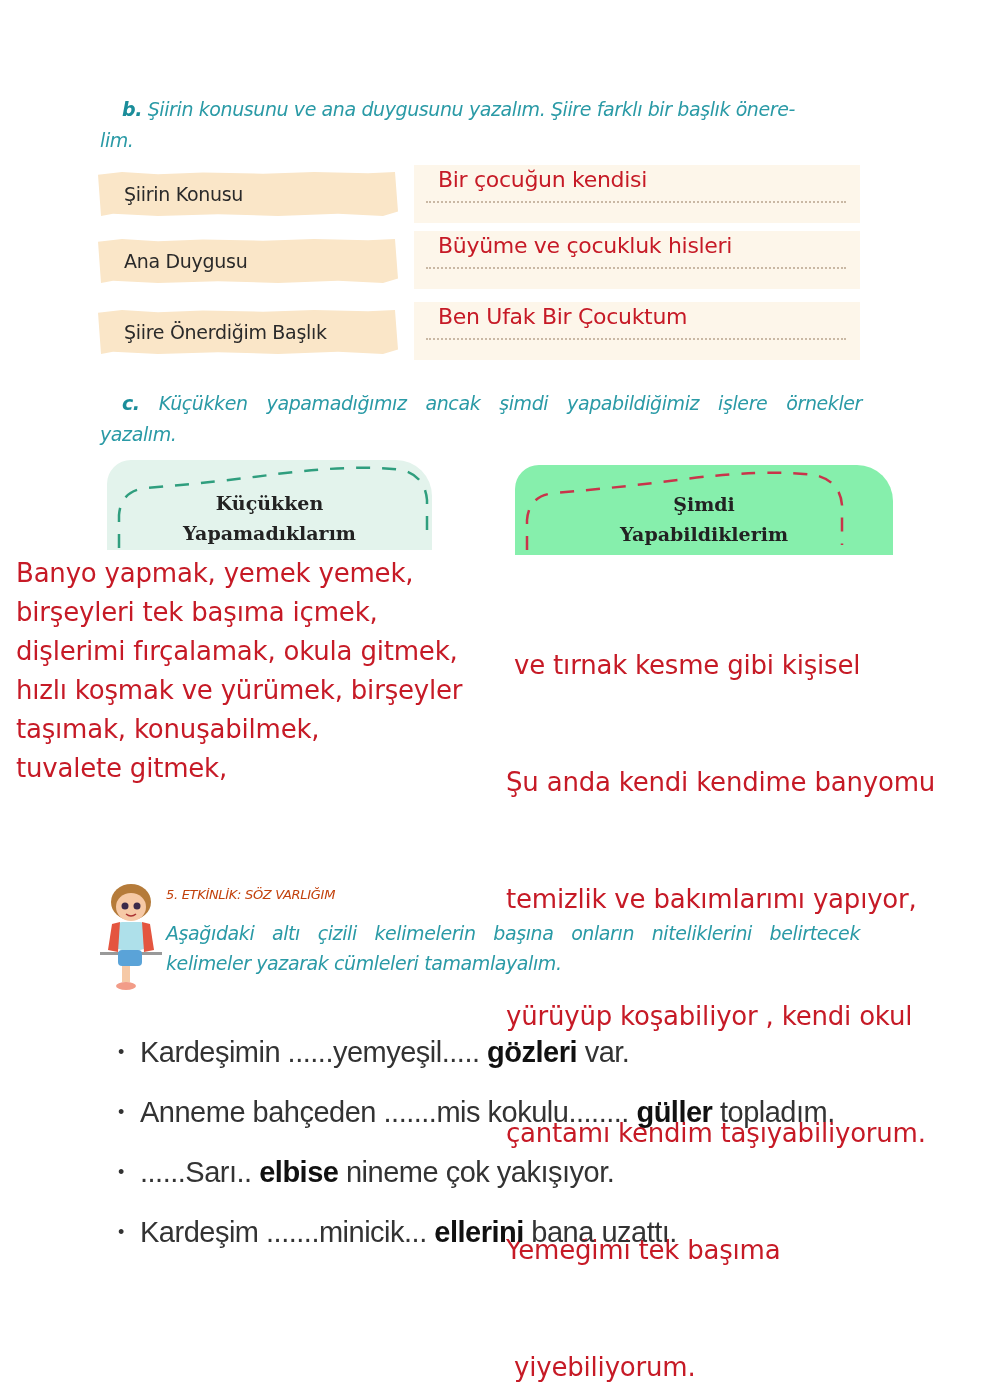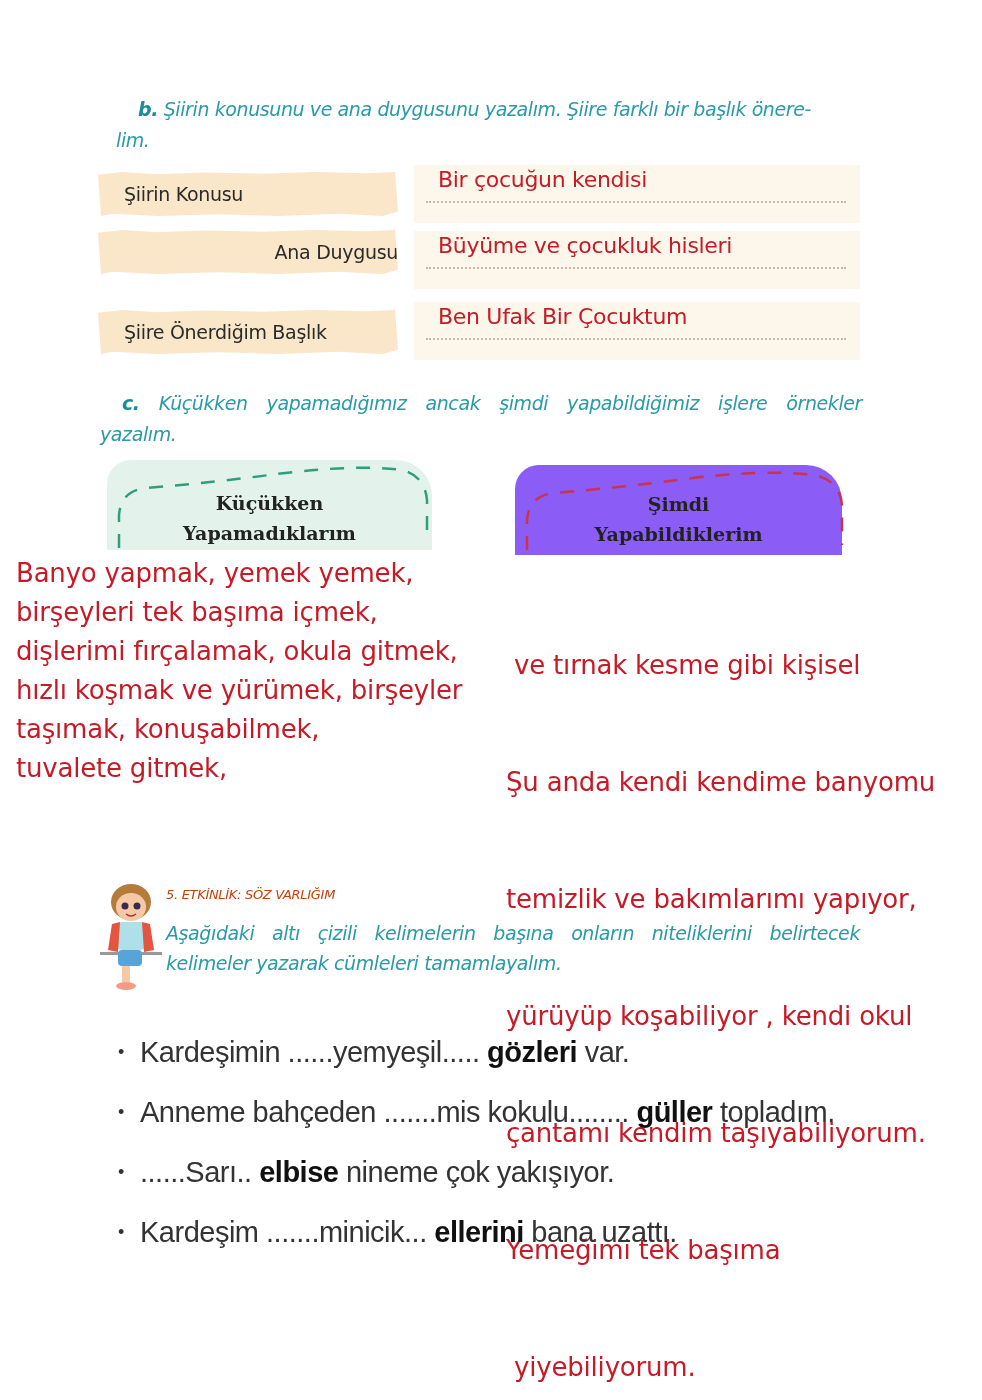--- a/index.html
+++ b/index.html
@@ -39,37 +39,37 @@
   .hand-list { font-size: 26px; line-height: 39px; letter-spacing: -0.2px; }
 
   .sentences { font-family: "Liberation Sans", sans-serif; font-size: 29px; color: #333; letter-spacing: -0.5px; }
   .sentences li { list-style: none; height: 60px; display: flex; align-items: center; }
   .sentences .bullet { width: 22px; font-size: 18px; color: #333; }
   .sentences b { color: #111; }
 </style>
 </head>
 <body>
 
-<div class="abs instr teal-italic" style="left:116px; top:94px; width:770px;">
+<div class="abs instr teal-italic" style="left:100px; top:94px; width:770px;">
   <div style="padding-left:22px;">
     <b>b.</b>
     <span>Şiirin konusunu ve ana duygusunu yazalım. Şiire farklı bir başlık önere-</span>
   </div>
   <div>lim.</div>
 </div>
 
 <div class="abs label-strip" style="left:98px; top:172px; width:300px;">
   <span>Şiirin Konusu</span>
 </div>
 <div class="answer-box" style="left:414px; top:165px; width:446px;">
   <div class="dots"></div>
   <span class="ans-text red-hand">Bir çocuğun kendisi</span>
 </div>
 
-<div class="abs label-strip" style="left:98px; top:230px; width:300px;justify-content:flex-end;">
+<div class="abs label-strip" style="left:98px; top:239px; width:300px;">
   <span>Ana Duygusu</span>
 </div>
 <div class="answer-box" style="left:414px; top:231px; width:446px;">
   <div class="dots"></div>
   <span class="ans-text red-hand">Büyüme ve çocukluk hisleri</span>
 </div>
 
 <div class="abs label-strip" style="left:98px; top:310px; width:300px;">
   <span>Şiire Önerdiğim Başlık</span>
 </div>
@@ -89,21 +89,21 @@
 <div class="tab" style="left:107px; top:460px; background:#e3f3ec;">
   <svg width="325" height="90">
     <path d="M12 88 L12 55 Q14 30 40 28 Q110 22 170 14 Q250 4 295 10 Q318 16 320 40 L320 80" fill="none" stroke="#2f9e7e" stroke-width="2.5" stroke-dasharray="14 12"></path>
   </svg>
   <div class="tab-title" style="top:28px;">
     <div>Küçükken</div>
     <div>Yapamadıklarım</div>
   </div>
 </div>
 
-<div class="tab" style="left:515px; top:465px; width:327px; background:#8b5cf6;">
+<div class="tab" style="left:515px; top:465px; width:378px; background:#86efac;">
   <svg width="337" height="90">
     <path d="M12 85 L12 55 Q14 30 40 28 Q110 22 170 14 Q250 4 300 10 Q325 16 327 40 L327 80" fill="none" stroke="#c9344a" stroke-width="2.5" stroke-dasharray="14 12"></path>
   </svg>
   <div class="tab-title" style="top:24px;">
     <div>Şimdi</div>
     <div>Yapabildiklerim</div>
   </div>
 </div>
 
 <div class="abs hand-list red-hand" style="left:16px; top:554px; width:480px;">

